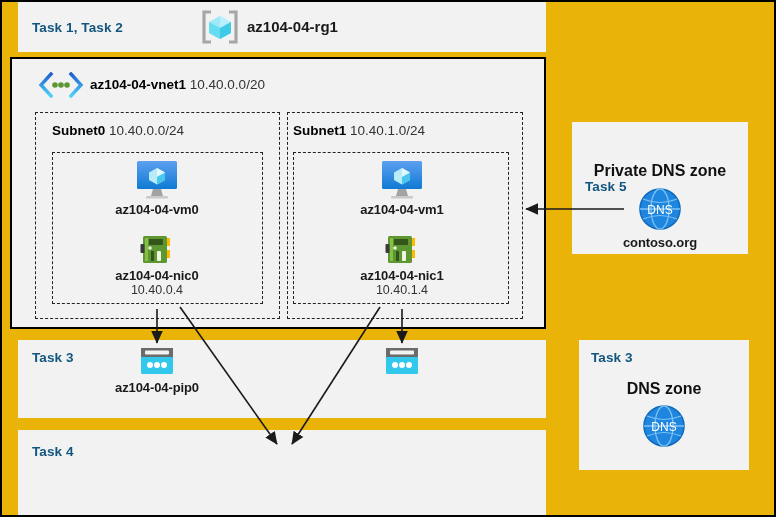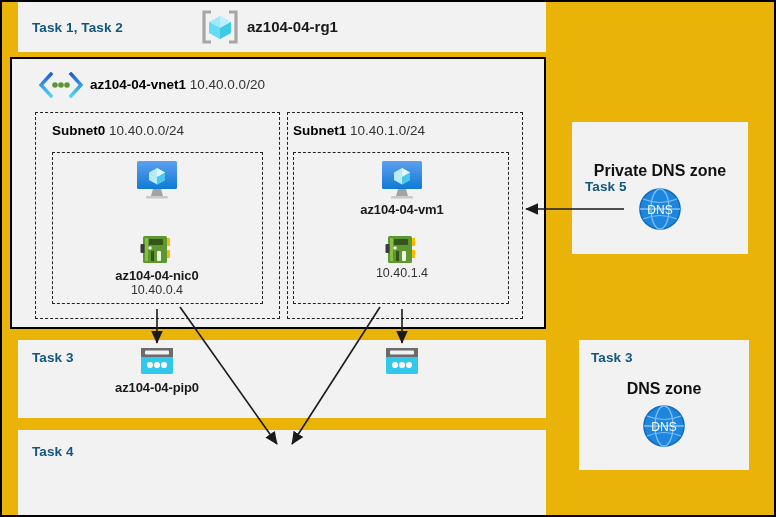--- a/index.html
+++ b/index.html
@@ -87,20 +87,21 @@
             <stop offset="100%" stop-color="#0f7ad4"></stop>
         </linearGradient>
       </defs>
       <rect x="3" y="1" width="40" height="28" rx="1.5" fill="url(#vmg)"></rect>
       <polygon points="23,8 31,12.5 31,20 23,24.5 15,20 15,12.5" fill="#b9ecfa"></polygon>
       <polygon points="23,8 31,12.5 23,17" fill="#e3f8fe"></polygon>
       <polygon points="23,17 31,12.5 31,20 23,24.5" fill="#49c8ee"></polygon>
       <path d="M19 29 L27 29 L29 36 L17 36 Z" fill="#a3a3a3"></path>
       <rect x="12" y="36" width="22" height="2.6" rx="1.2" fill="#c9c9c9"></rect>
     </svg>
+    <div class="cap">az104-04-vm0</div>
   </div>
 
   <div class="node" style="left:95px;top:232px;width:120px;">
     <svg class="icn" width="36" height="32" viewBox="0 0 36 32">
       <rect x="25" y="4" width="6" height="8" fill="#ffb900"></rect>
       <rect x="25" y="16" width="6" height="8" fill="#ffb900"></rect>
       <rect x="4" y="2" width="24" height="27" rx="1.5" fill="#5e9732"></rect>
       <rect x="6" y="4" width="3" height="23" fill="#86c043"></rect>
       <rect x="1.5" y="10" width="4" height="9" rx="1" fill="#3b3b3b"></rect>
       <rect x="10" y="5" width="14" height="6" rx="1" fill="#33551a"></rect>
@@ -136,20 +137,21 @@
       <rect x="25" y="4" width="6" height="8" fill="#ffb900"></rect>
       <rect x="25" y="16" width="6" height="8" fill="#ffb900"></rect>
       <rect x="4" y="2" width="24" height="27" rx="1.5" fill="#5e9732"></rect>
       <rect x="6" y="4" width="3" height="23" fill="#86c043"></rect>
       <rect x="1.5" y="10" width="4" height="9" rx="1" fill="#3b3b3b"></rect>
       <rect x="10" y="5" width="14" height="6" rx="1" fill="#33551a"></rect>
       <rect x="12" y="17" width="3" height="10" fill="#33551a"></rect>
       <rect x="18" y="17" width="4" height="10" rx="1" fill="#eef6e2"></rect>
       <circle cx="11" cy="14" r="1.8" fill="#eef6e2"></circle>
     </svg>
+    <div class="cap">az104-04-nic1</div>
     <div class="sub">10.40.1.4</div>
   </div>
 
   <div class="panel" style="left:16px;top:338px;width:528px;height:78px;"></div>
   <div class="task-label" style="left:30px;top:348px;">Task 3</div>
 
   <div class="node" style="left:95px;top:344px;width:120px;">
     <svg class="icn" width="44" height="32" viewBox="0 0 44 32">
       <rect x="6" y="2" width="32" height="26" rx="1.5" fill="#32c8eb"></rect>
       <rect x="6" y="2" width="32" height="9" fill="#6b6b6b"></rect>
@@ -183,20 +185,21 @@
   <div class="node" style="left:598px;top:183px;width:120px;">
     <svg class="icn" width="48" height="48" viewBox="0 0 48 48">
       <circle cx="24" cy="24" r="20" fill="#1f86e0"></circle>
       <circle cx="24" cy="24" r="20" fill="none" stroke="#0f6cbd" stroke-width="1.6"></circle>
       <ellipse cx="24" cy="24" rx="9" ry="20" fill="none" stroke="#7fc2f2" stroke-width="1.3"></ellipse>
       <line x1="4" y1="24" x2="44" y2="24" stroke="#7fc2f2" stroke-width="1.3"></line>
       <path d="M7 14 Q24 21 41 14" fill="none" stroke="#7fc2f2" stroke-width="1.2"></path>
       <path d="M7 34 Q24 27 41 34" fill="none" stroke="#7fc2f2" stroke-width="1.2"></path>
       <text x="24" y="28.5" font-family="Liberation Sans, sans-serif" font-size="12" fill="#ffffff" text-anchor="middle">DNS</text>
     </svg>
+    <div class="cap">contoso.org</div>
   </div>
 
   <div class="panel" style="left:577px;top:338px;width:170px;height:130px;"></div>
   <div class="task-label" style="left:589px;top:348px;">Task 3</div>
   <div class="title-strong" style="left:577px;top:378px;width:170px;">DNS zone</div>
 
   <div class="node" style="left:602px;top:400px;width:120px;">
     <svg class="icn" width="48" height="48" viewBox="0 0 48 48">
       <circle cx="24" cy="24" r="20" fill="#1f86e0"></circle>
       <circle cx="24" cy="24" r="20" fill="none" stroke="#0f6cbd" stroke-width="1.6"></circle>

